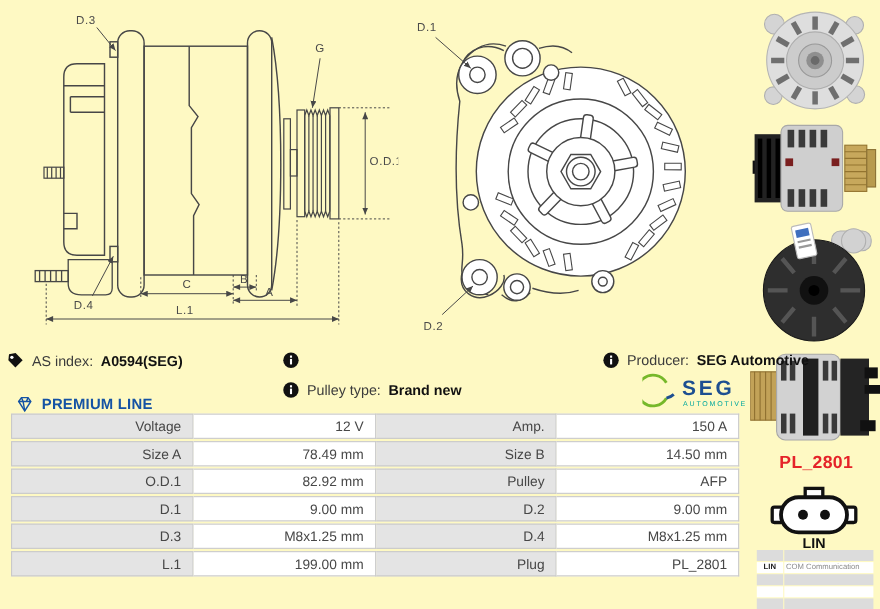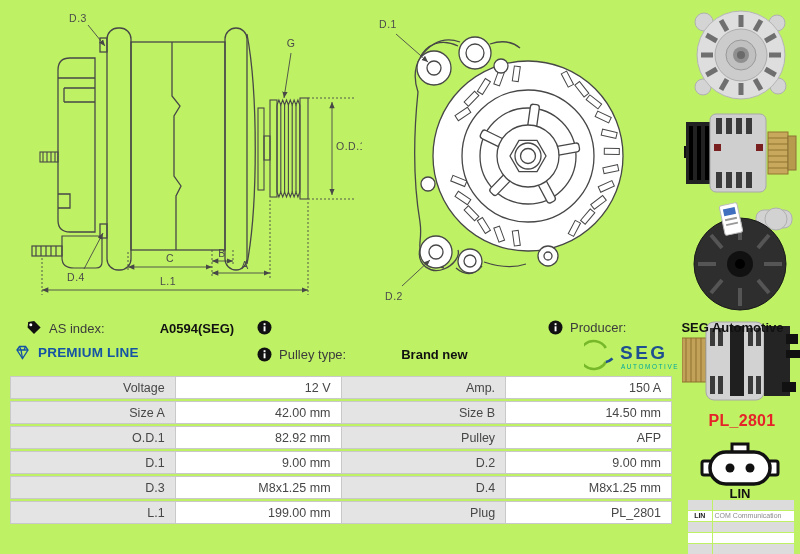--- a/index.html
+++ b/index.html
@@ -1,24 +1,24 @@
 <!DOCTYPE html>
 <html><head>
 <meta charset="utf-8">
 <style>
   html,body{margin:0;padding:0;background:#fff;}
-  .page{position:relative;width:800px;height:554px;background:#bef264;overflow:hidden;
+  .page{position:relative;width:800px;height:554px;background:#fef9c3;overflow:hidden;
         font-family:"Liberation Sans",sans-serif;color:#3c3c3c;}
   .abs{position:absolute;}
   svg text{font-family:"Liberation Sans",sans-serif;}
   
   .draw text{fill:#4a4a4a;font-size:10.5px;letter-spacing:.5px;}
   
   .info-item{position:absolute;display:flex;align-items:center;gap:7px;font-size:13px;color:#3c3c3c;white-space:nowrap;}
-  .info-item b{color:#111;margin-left:48px;}
+  .info-item b{color:#111;}
   .premium{color:#1553a4;font-weight:bold;font-size:13.5px;letter-spacing:.2px;}
   
   table.spec{position:absolute;left:10px;top:374px;width:662px;border-collapse:separate;border-spacing:0 2px;font-size:12.5px;color:#474747;}
   table.spec td{height:21px;padding:0 10px 0 4px;text-align:right;border-top:1px solid #c9c9c9;border-bottom:1px solid #c9c9c9;border-right:1px solid #c9c9c9;}
   table.spec td:first-child{border-left:1px solid #c9c9c9;}
   td.lbl{background:#e4e4e4;width:152px;}
   td.val{background:#ffffff;width:153px;}
   
   .plug-code{position:absolute;left:684px;top:412px;width:116px;text-align:center;color:#e52329;font-weight:bold;font-size:16px;letter-spacing:.3px;}
   .lin-label{position:absolute;left:700px;top:486px;width:80px;text-align:center;font-weight:bold;font-size:13px;color:#111;}
@@ -313,21 +313,21 @@
     <div class="pin-row">
       <div class="pin-cell-a pin-white"></div>
       <div class="pin-cell-b pin-white"></div>
     </div>
     <div class="pin-row">
       <div class="pin-cell-a pin-gray"></div>
       <div class="pin-cell-b pin-gray"></div>
     </div>
   </div>
 
-  <div class="info-item" style="left:26px;top:320px">
+  <div class="info-item" style="left:6px;top:320px">
     <svg width="16" height="16" viewBox="0 0 16 16">
       <path d="M8.2,1 L14.6,7.4 L8,14 L1.6,7.6 L2.2,2 Z" fill="#111"></path>
       <circle cx="4.8" cy="4.8" r="1.5" fill="#fff"></circle>
     </svg>
     <span>AS index:</span>
     <b>A0594(SEG)</b>
   </div>
 
   <div class="info-item" style="left:257px;top:320px">
     <svg width="15" height="15" viewBox="0 0 15 15">
@@ -340,21 +340,21 @@
   <div class="info-item" style="left:548px;top:320px">
     <svg width="15" height="15" viewBox="0 0 15 15">
       <circle cx="7.5" cy="7.5" r="7" fill="#111"></circle>
       <rect x="6.6" y="6.3" width="1.9" height="5" fill="#fff"></rect>
       <rect x="6.6" y="3.2" width="1.9" height="2" fill="#fff"></rect>
     </svg>
     <span>Producer:</span>
     <b>SEG Automotive</b>
   </div>
 
-  <div class="info-item" style="left:14px;top:345px">
+  <div class="info-item" style="left:14px;top:360px">
     <svg width="17" height="15" viewBox="0 0 17 15">
       <g fill="none" stroke="#1553a4" stroke-width="1.3">
         <path d="M3,5 L5.5,1.5 H11.5 L14,5 L8.5,13.5 Z"></path>
         <path d="M3,5 H14 M5.5,1.5 L7,5 L8.5,13.5 M11.5,1.5 L10,5"></path>
       </g>
     </svg>
     <span class="premium">PREMIUM LINE</span>
   </div>
 
   <div class="info-item" style="left:257px;top:347px">
@@ -379,21 +379,21 @@
   <table class="spec">
     <tbody>
       <tr>
         <td class="lbl">Voltage</td>
         <td class="val">12 V</td>
         <td class="lbl">Amp.</td>
         <td class="val">150 A</td>
       </tr>
       <tr>
         <td class="lbl">Size A</td>
-        <td class="val">42.00 mm</td>
+        <td class="val">78.49 mm</td>
         <td class="lbl">Size B</td>
         <td class="val">14.50 mm</td>
       </tr>
       <tr>
         <td class="lbl">O.D.1</td>
         <td class="val">82.92 mm</td>
         <td class="lbl">Pulley</td>
         <td class="val">AFP</td>
       </tr>
       <tr>

